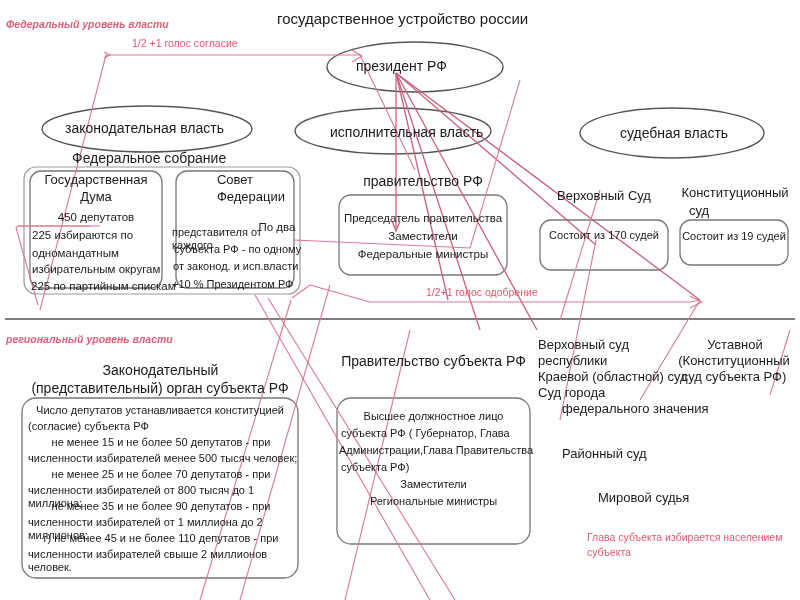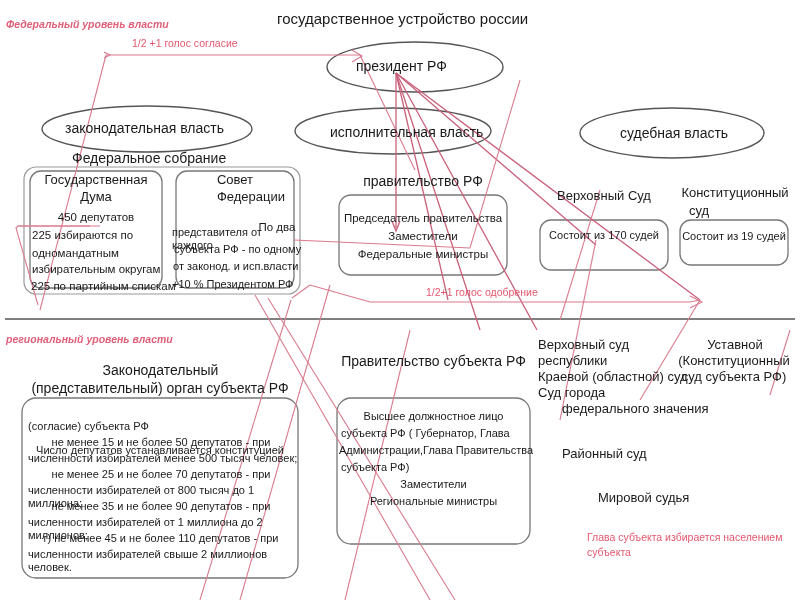--- a/index.html
+++ b/index.html
@@ -172,21 +172,21 @@
 
   <div class="blk ctr t-court" style="left:676px; top:185px; width:118px;">Конституционный</div>
   <div class="blk ctr t-court" style="left:640px; top:203px; width:118px;">суд</div>
   <div class="blk ctr t-body-sm" style="left:680px; top:230px; width:108px;">Состоит из 19 судей</div>
 
   <div class="lbl red t-red-ann" style="left:6px; top:333px;">региональный уровень власти</div>
 
   <div class="blk ctr t-head" style="left:18px; top:362px; width:285px;">Законодательный</div>
   <div class="blk ctr t-head" style="left:10px; top:380px; width:300px;">(представительный) орган субъекта РФ</div>
 
-  <div class="blk ctr t-body-sm" style="left:26px; top:404px; width:268px;margin-top:40px;">Число депутатов устанавливается конституцией</div>
+  <div class="blk ctr t-body-sm" style="left:26px; top:404px; width:268px;">Число депутатов устанавливается конституцией</div>
   <div class="blk lft t-body-sm" style="left:28px; top:420px; width:270px;">(согласие) субъекта РФ</div>
   <div class="blk ctr t-body-sm" style="left:30px; top:436px; width:262px;">не менее 15 и не более 50 депутатов - при</div>
   <div class="blk lft t-body-sm" style="left:28px; top:452px; width:272px;">численности избирателей менее 500 тысяч человек;</div>
   <div class="blk ctr t-body-sm" style="left:30px; top:468px; width:262px;">не менее 25 и не более 70 депутатов - при</div>
   <div class="blk lft t-body-sm" style="left:28px; top:484px; width:272px;">численности избирателей от 800 тысяч до 1 миллиона;</div>
   <div class="blk ctr t-body-sm" style="left:30px; top:500px; width:262px;">не менее 35 и не более 90 депутатов - при</div>
   <div class="blk lft t-body-sm" style="left:28px; top:516px; width:272px;">численности избирателей от 1 миллиона до 2 миллионов;</div>
   <div class="blk ctr t-body-sm" style="left:30px; top:532px; width:262px;">г) не менее 45 и не более 110 депутатов - при</div>
   <div class="blk lft t-body-sm" style="left:28px; top:548px; width:272px;">численности избирателей свыше 2 миллионов человек.</div>
 

